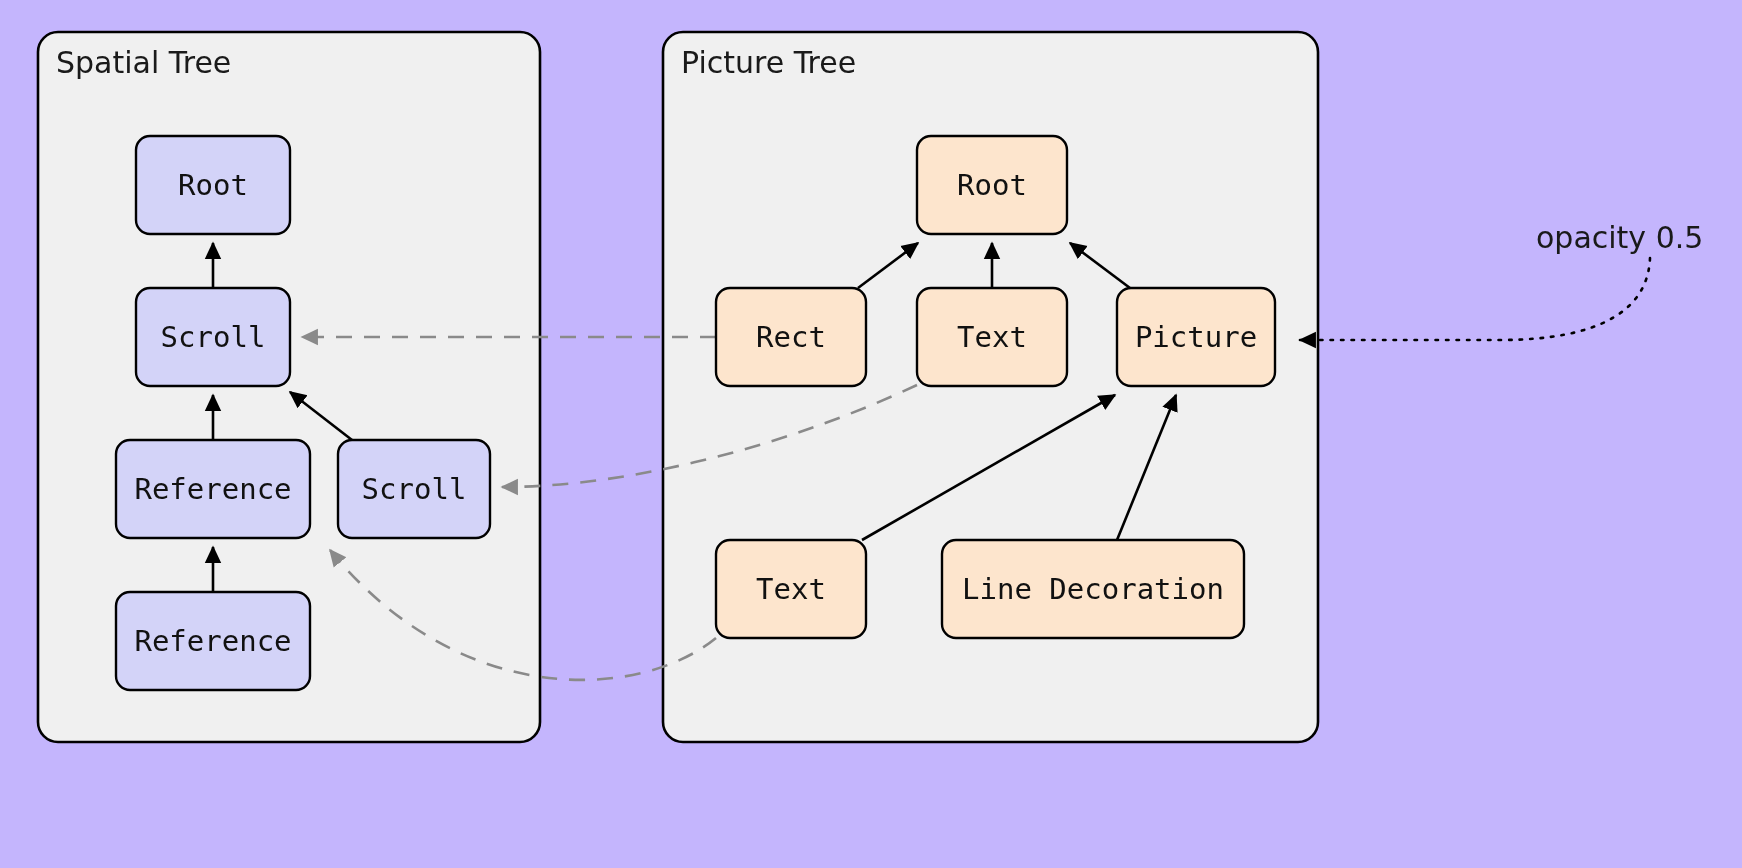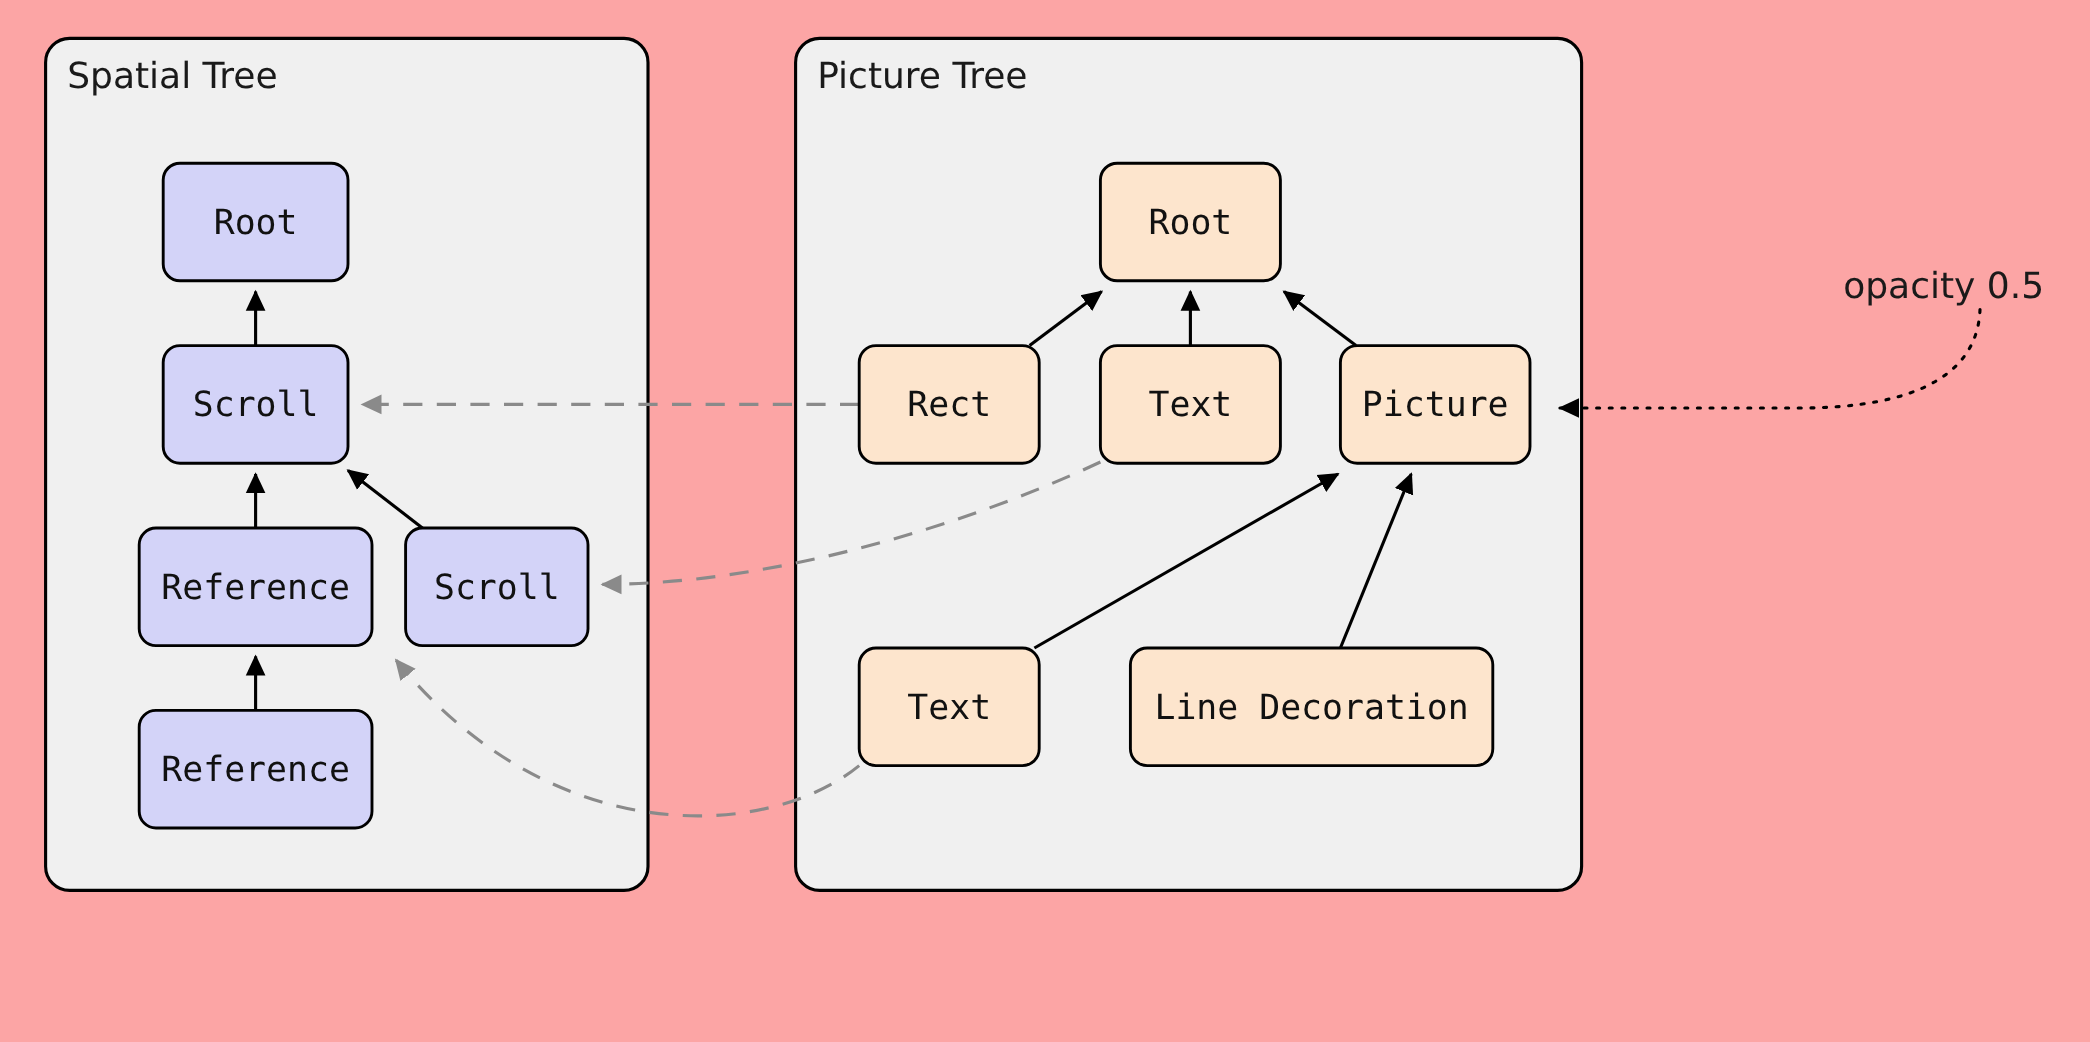--- a/index.html
+++ b/index.html
@@ -10,21 +10,21 @@
   body {
     width: 1742px;
     height: 868px;
     font-family: "DejaVu Sans", sans-serif;
     overflow: hidden;
   }
   #canvas {
     position: relative;
     width: 1742px;
     height: 868px;
-    background: #fca5a5;
+    background: #c4b5fd;
   }
   svg.diagram {
     position: absolute;
     left: 0;
     top: 0;
     width: 1742px;
     height: 868px;
     display: block;
   }
   .panel-rect {

